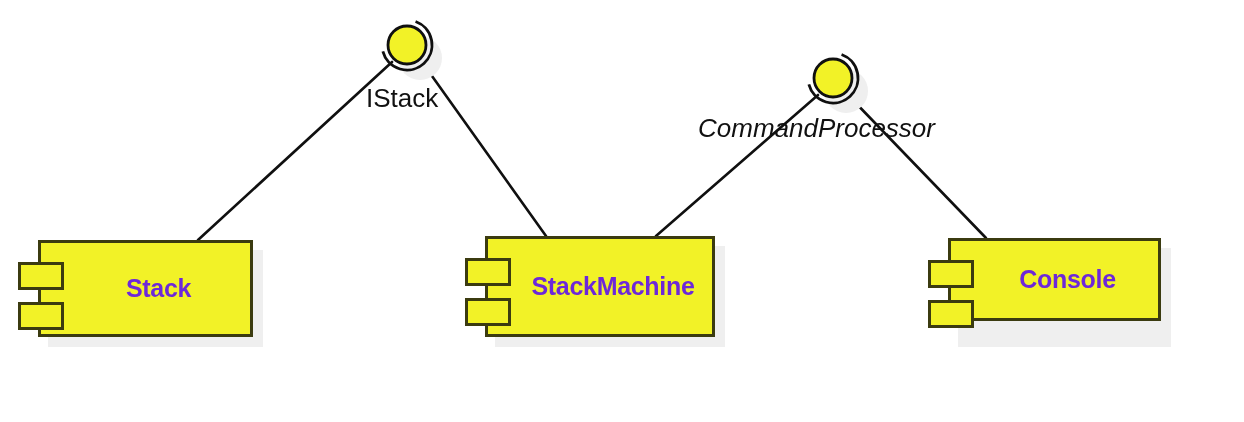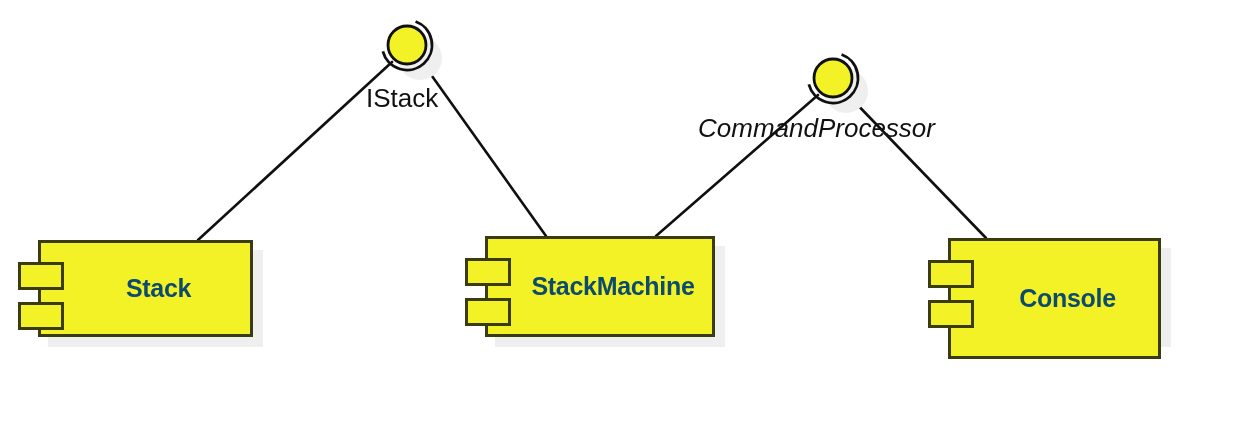--- a/index.html
+++ b/index.html
@@ -39,21 +39,21 @@
     z-index: 3;
   }
   .component-shadow {
     position: absolute;
     background: #EFEFEF;
     z-index: 1;
   }
   .component-label {
     font-size: 25px;
     font-weight: bold;
-    color: #0c4a6e;
+    color: #6d28d9;
     letter-spacing: -0.3px;
     white-space: nowrap;
     padding-left: 26px;
   }
   .tab {
     position: absolute;
     box-sizing: border-box;
     width: 46px;
     height: 28px;
     background: #F2F227;
@@ -101,21 +101,21 @@
     </div>
     <div class="tab" style="left: 18px; top: 262px;"></div>
     <div class="tab" style="left: 18px; top: 302px;"></div>
     <div class="component-shadow" style="left: 495px; top: 246px; width: 230px; height: 101px;"></div>
     <div class="component" style="left: 485px; top: 236px; width: 230px; height: 101px; align-items: center;">
       <span class="component-label">StackMachine</span>
     </div>
     <div class="tab" style="left: 465px; top: 258px;"></div>
     <div class="tab" style="left: 465px; top: 298px;"></div>
     <div class="component-shadow" style="left: 958px; top: 248px; width: 213px; height: 99px;"></div>
-    <div class="component" style="left: 948px; top: 238px; width: 213px; height: 121px;">
+    <div class="component" style="left: 948px; top: 238px; width: 213px; height: 83px;">
       <span class="component-label">Console</span>
     </div>
     <div class="tab" style="left: 928px; top: 260px;"></div>
     <div class="tab" style="left: 928px; top: 300px;"></div>
     <div class="lollipop-shadow" style="left: 398px; top: 36px;"></div>
     <svg class="lollipop" viewBox="0 0 64 64" style="left: 375px; top: 13px;">
       <path d="M 40.55050358314172 8.507684480352292 A 25 25 0 1 1 7.851854342773294 38.470476127563025" fill="none" stroke="#101010" stroke-width="2.8"></path>
       <circle cx="32" cy="32" r="19" fill="#F2F227" stroke="#101010" stroke-width="2.8"></circle>
     </svg>
     <div class="iface-label" style="left: 366px; top: 83px;">IStack</div>

